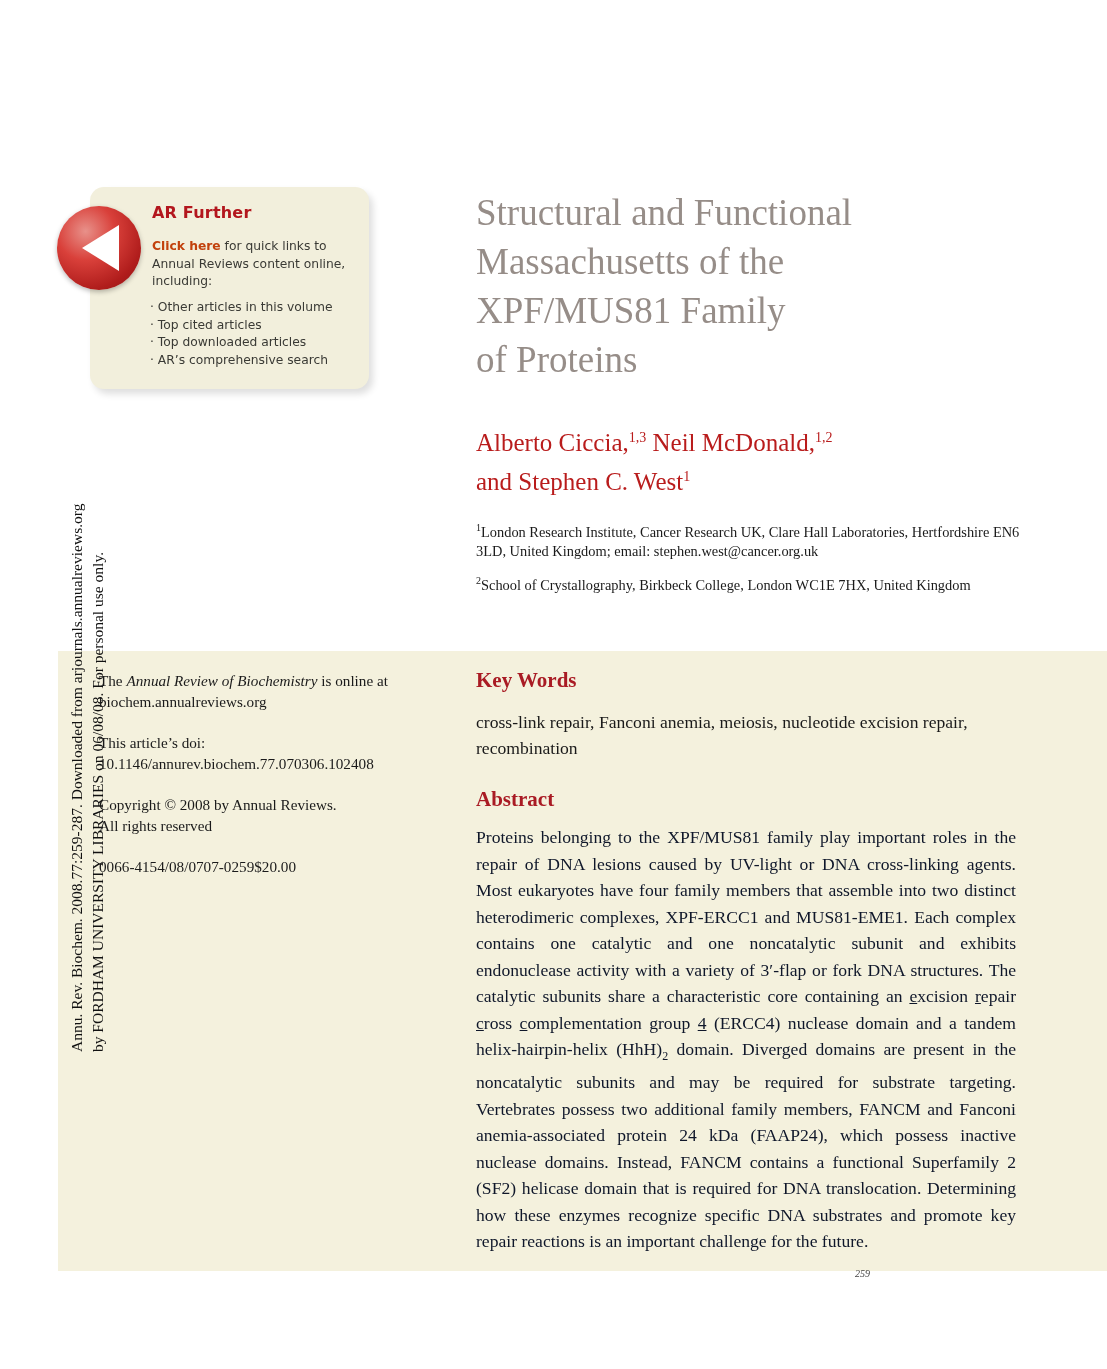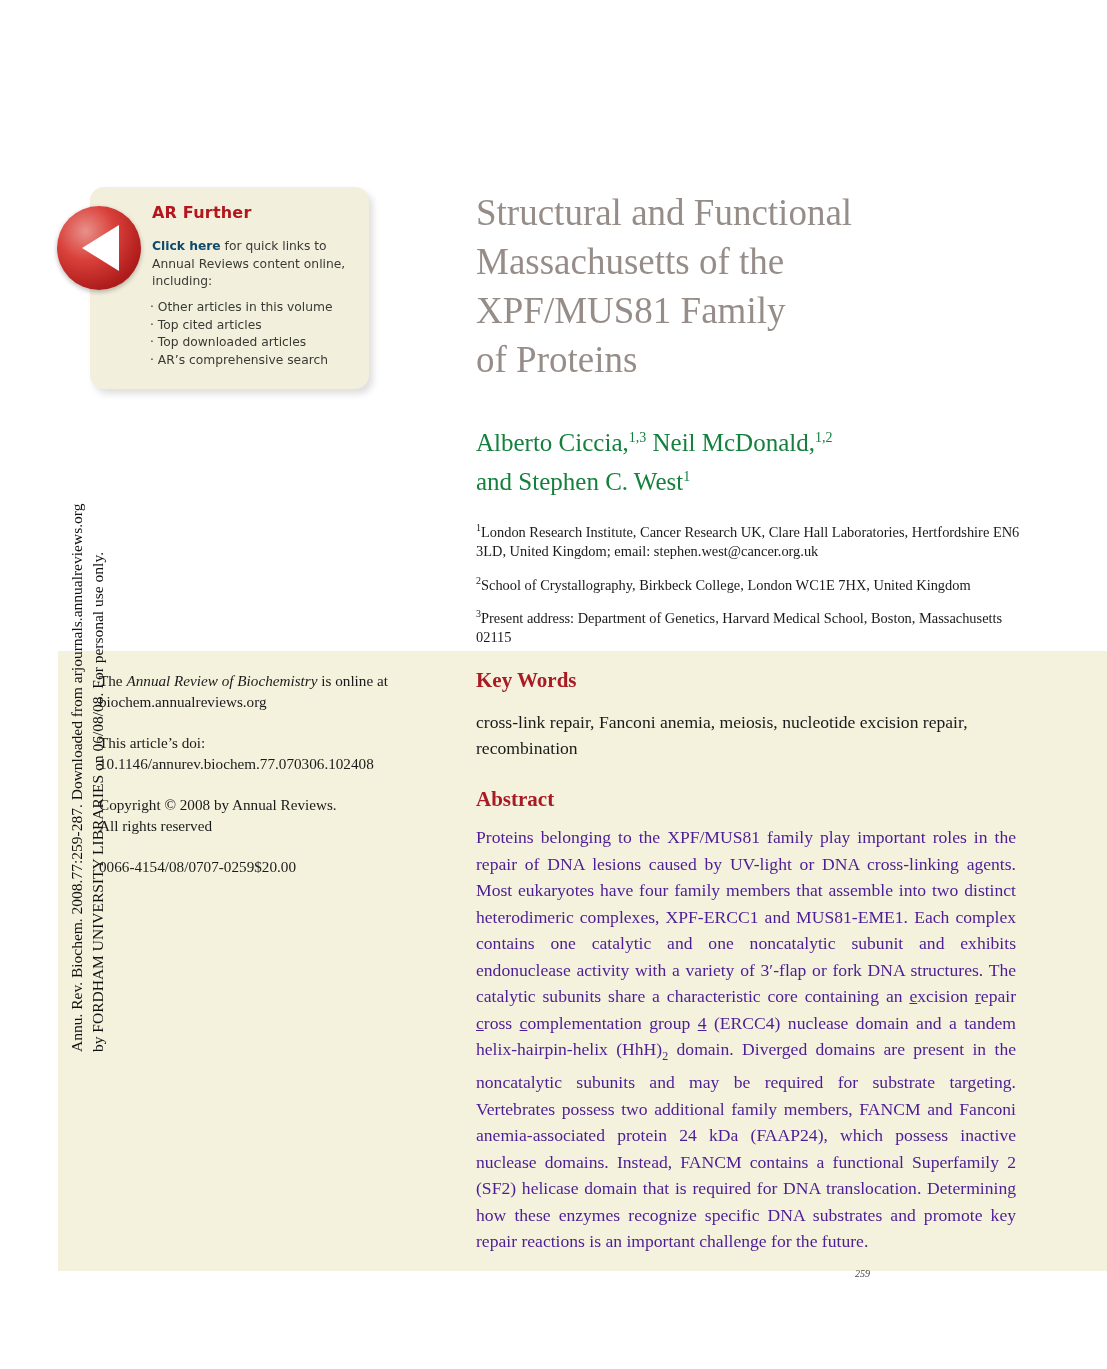--- a/index.html
+++ b/index.html
@@ -89,21 +89,21 @@
   .ar-sub {
     position: absolute;
     left: 152px;
     top: 238px;
     width: 200px;
     font-family: "DejaVu Sans", sans-serif;
     font-size: 12.3px;
     line-height: 17.5px;
     color: #3a3a35;
   }
-  .ar-sub b { font-weight: bold; color: #0c4a6e; }
+  .ar-sub b { font-weight: bold; color: #c2410c; }
   .ar-list {
     position: absolute;
     left: 150px;
     top: 299px;
     font-family: "DejaVu Sans", sans-serif;
     font-size: 12.3px;
     line-height: 17.5px;
     color: #3a3a35;
     list-style: none;
     margin: 0;
@@ -128,21 +128,21 @@
   }
 
   
   .authors {
     position: absolute;
     left: 476px;
     top: 421px;
     width: 540px;
     font-size: 25px;
     line-height: 34px;
-    color: #15803d;
+    color: #b91c1c;
   }
   .authors sup { font-size: 14px; vertical-align: super; }
 
   
   .affils {
     position: absolute;
     left: 476px;
     top: 498px;
     width: 545px;
     font-size: 14.4px;
@@ -184,21 +184,21 @@
     font-size: 17.6px;
     line-height: 26px;
     margin: 16px 0 26px 0;
     color: #1a1a1a;
   }
   .abstract {
     font-size: 17.6px;
     line-height: 26.5px;
     text-align: justify;
     margin: 0;
-    color: #4c1d95;
+    color: #0f172a;
     hyphens: auto;
   }
   .abstract .u { text-decoration: underline; }
   .abstract sub { font-size: 12px; vertical-align: sub; }
 
   
   .page-num {
     position: absolute;
     left: 855px;
     top: 1268px;
@@ -237,21 +237,20 @@
 </h1>
 
 <div class="authors">
   <span>Alberto Ciccia,</span><sup>1,3</sup><span> Neil McDonald,</span><sup>1,2</sup><br>
   <span>and Stephen C. West</span><sup>1</sup>
 </div>
 
 <div class="affils">
   <p><sup>1</sup><span>London Research Institute, Cancer Research UK, Clare Hall Laboratories, Hertfordshire EN6 3LD, United Kingdom; email: stephen.west@cancer.org.uk</span></p>
   <p><sup>2</sup><span>School of Crystallography, Birkbeck College, London WC1E 7HX, United Kingdom</span></p>
-  <p><sup>3</sup><span>Present address: Department of Genetics, Harvard Medical School, Boston, Massachusetts 02115</span></p>
 </div>
 
 <div class="meta-col">
   <p><span>The </span><i>Annual Review of Biochemistry</i><span> is online at biochem.annualreviews.org</span></p>
   <p><span>This article’s doi:</span><br><span>10.1146/annurev.biochem.77.070306.102408</span></p>
   <p><span>Copyright © 2008 by Annual Reviews.</span><br><span>All rights reserved</span></p>
   <p>0066-4154/08/0707-0259$20.00</p>
 </div>
 
 <div class="right-col">

